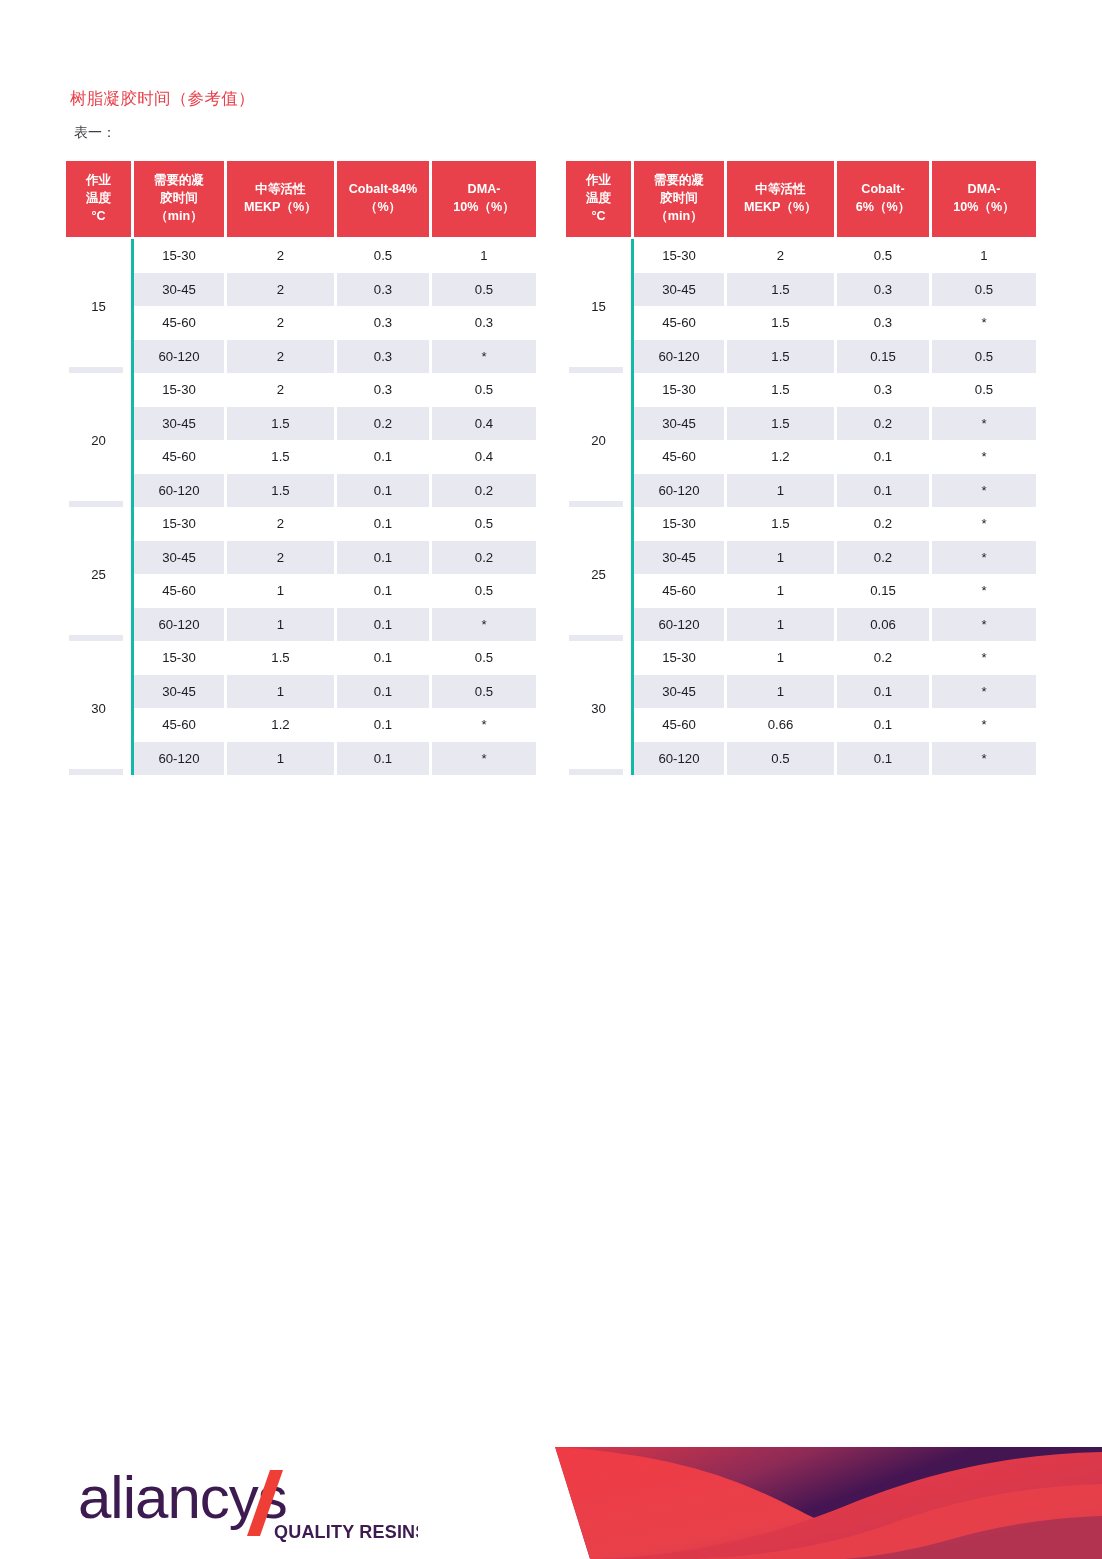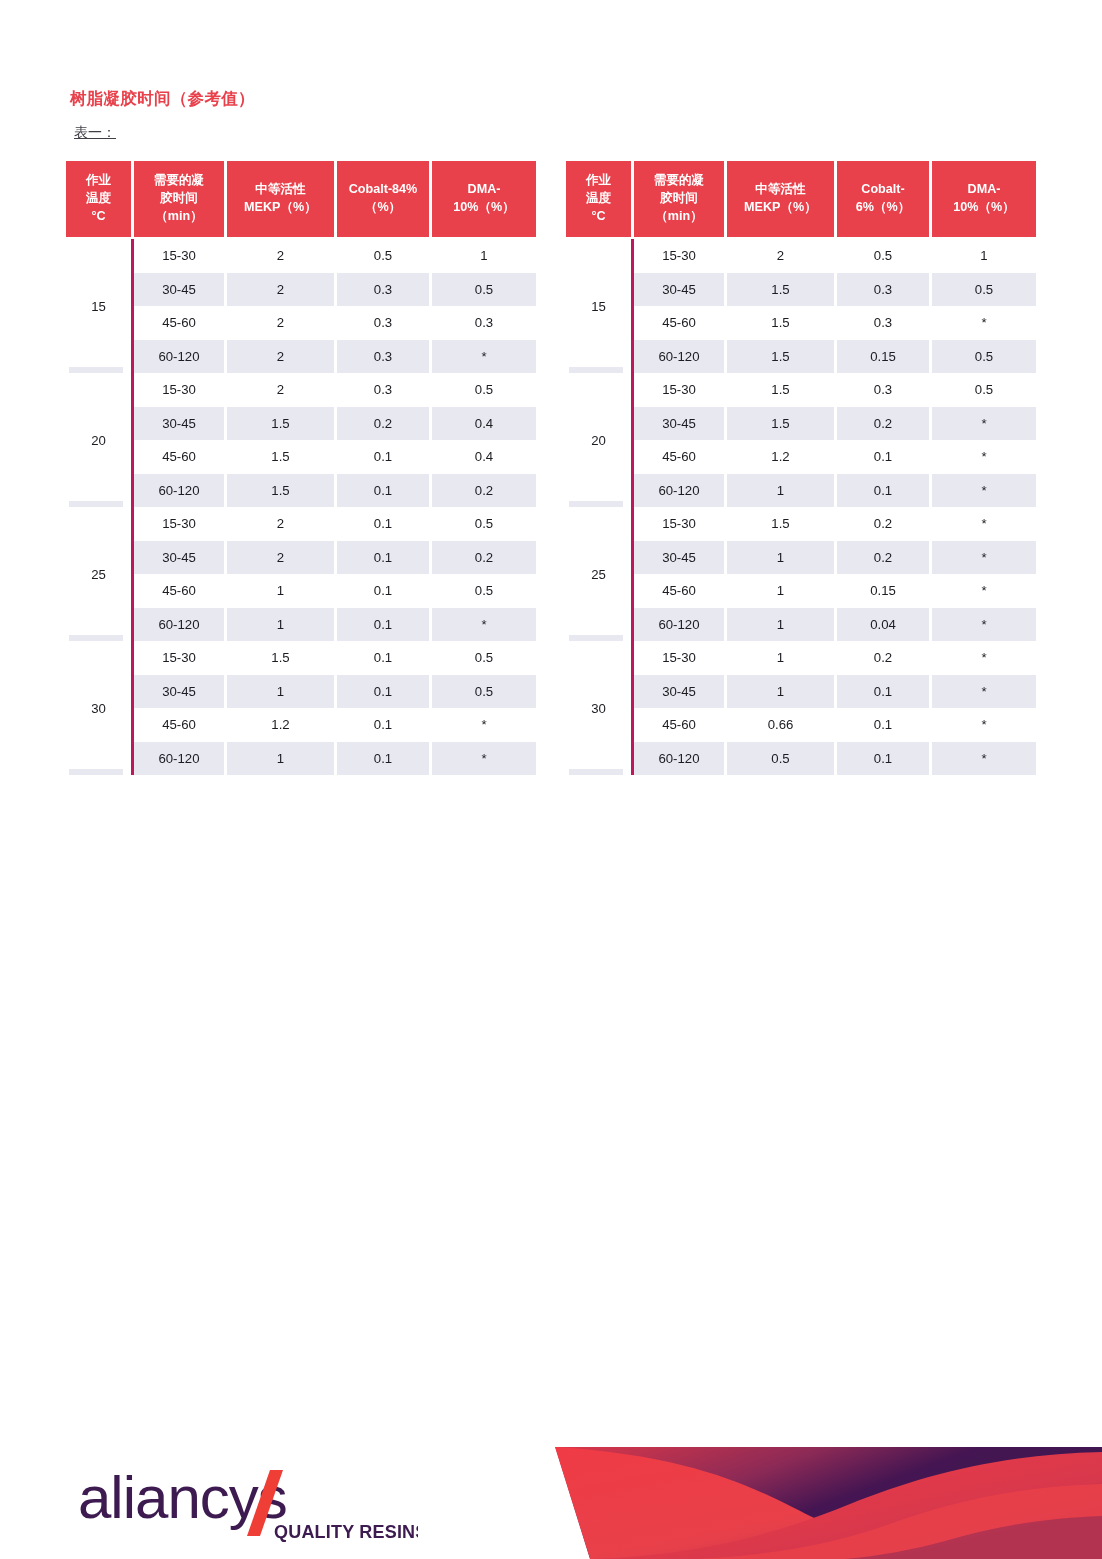--- a/index.html
+++ b/index.html
@@ -14,33 +14,33 @@
     font-family: "Liberation Sans", "DejaVu Sans", sans-serif;
     overflow: hidden;
   }
 
   
   #doc-title {
     position: absolute;
     left: 70px;
     top: 88px;
     font-size: 16.5px;
-    font-weight: 700;
+    font-weight: 400;
     color: #e8414b;
     letter-spacing: 0.3px;
     white-space: nowrap;
   }
 
   .table-caption {
     position: absolute;
     font-size: 14px;
     color: #3f3f46;
     white-space: nowrap;
   }
-  #caption-1 { left: 74px; top: 124px; text-decoration: underline; }
+  #caption-1 { left: 74px; top: 124px; }
   #caption-2 { left: 578px; top: 124px; margin-top: 36px; }
 
   
   .gel-table {
     position: absolute;
     border-collapse: separate;
     border-spacing: 0;
     table-layout: fixed;
   }
   #table-one { left: 66px; top: 161px; width: 470px; }
@@ -78,21 +78,21 @@
   tr.shade td.data-cell { background: #e8e8f1; }
   tr.plain td.data-cell { background: #ffffff; }
 
   
   td.temp-cell {
     background: #ffffff;
     font-size: 13.2px;
     color: #1c1c22;
     text-align: center;
     vertical-align: middle;
-    border-right: 3px solid #be185d;
+    border-right: 3px solid #14b8a6;
     position: relative;
   }
   
   td.temp-cell::after {
     content: "";
     position: absolute;
     left: 3px;
     right: 8px;
     bottom: 0;
     height: 6px;
@@ -368,21 +368,21 @@
       </tr>
       <tr class="plain">
         <td class="data-cell">45-60</td>
         <td class="data-cell">1</td>
         <td class="data-cell">0.15</td>
         <td class="data-cell">*</td>
       </tr>
       <tr class="shade">
         <td class="data-cell">60-120</td>
         <td class="data-cell">1</td>
-        <td class="data-cell">0.04</td>
+        <td class="data-cell">0.06</td>
         <td class="data-cell">*</td>
       </tr>
       <tr class="plain">
         <td class="temp-cell" rowspan="4">30</td>
         <td class="data-cell">15-30</td>
         <td class="data-cell">1</td>
         <td class="data-cell">0.2</td>
         <td class="data-cell">*</td>
       </tr>
       <tr class="shade">

